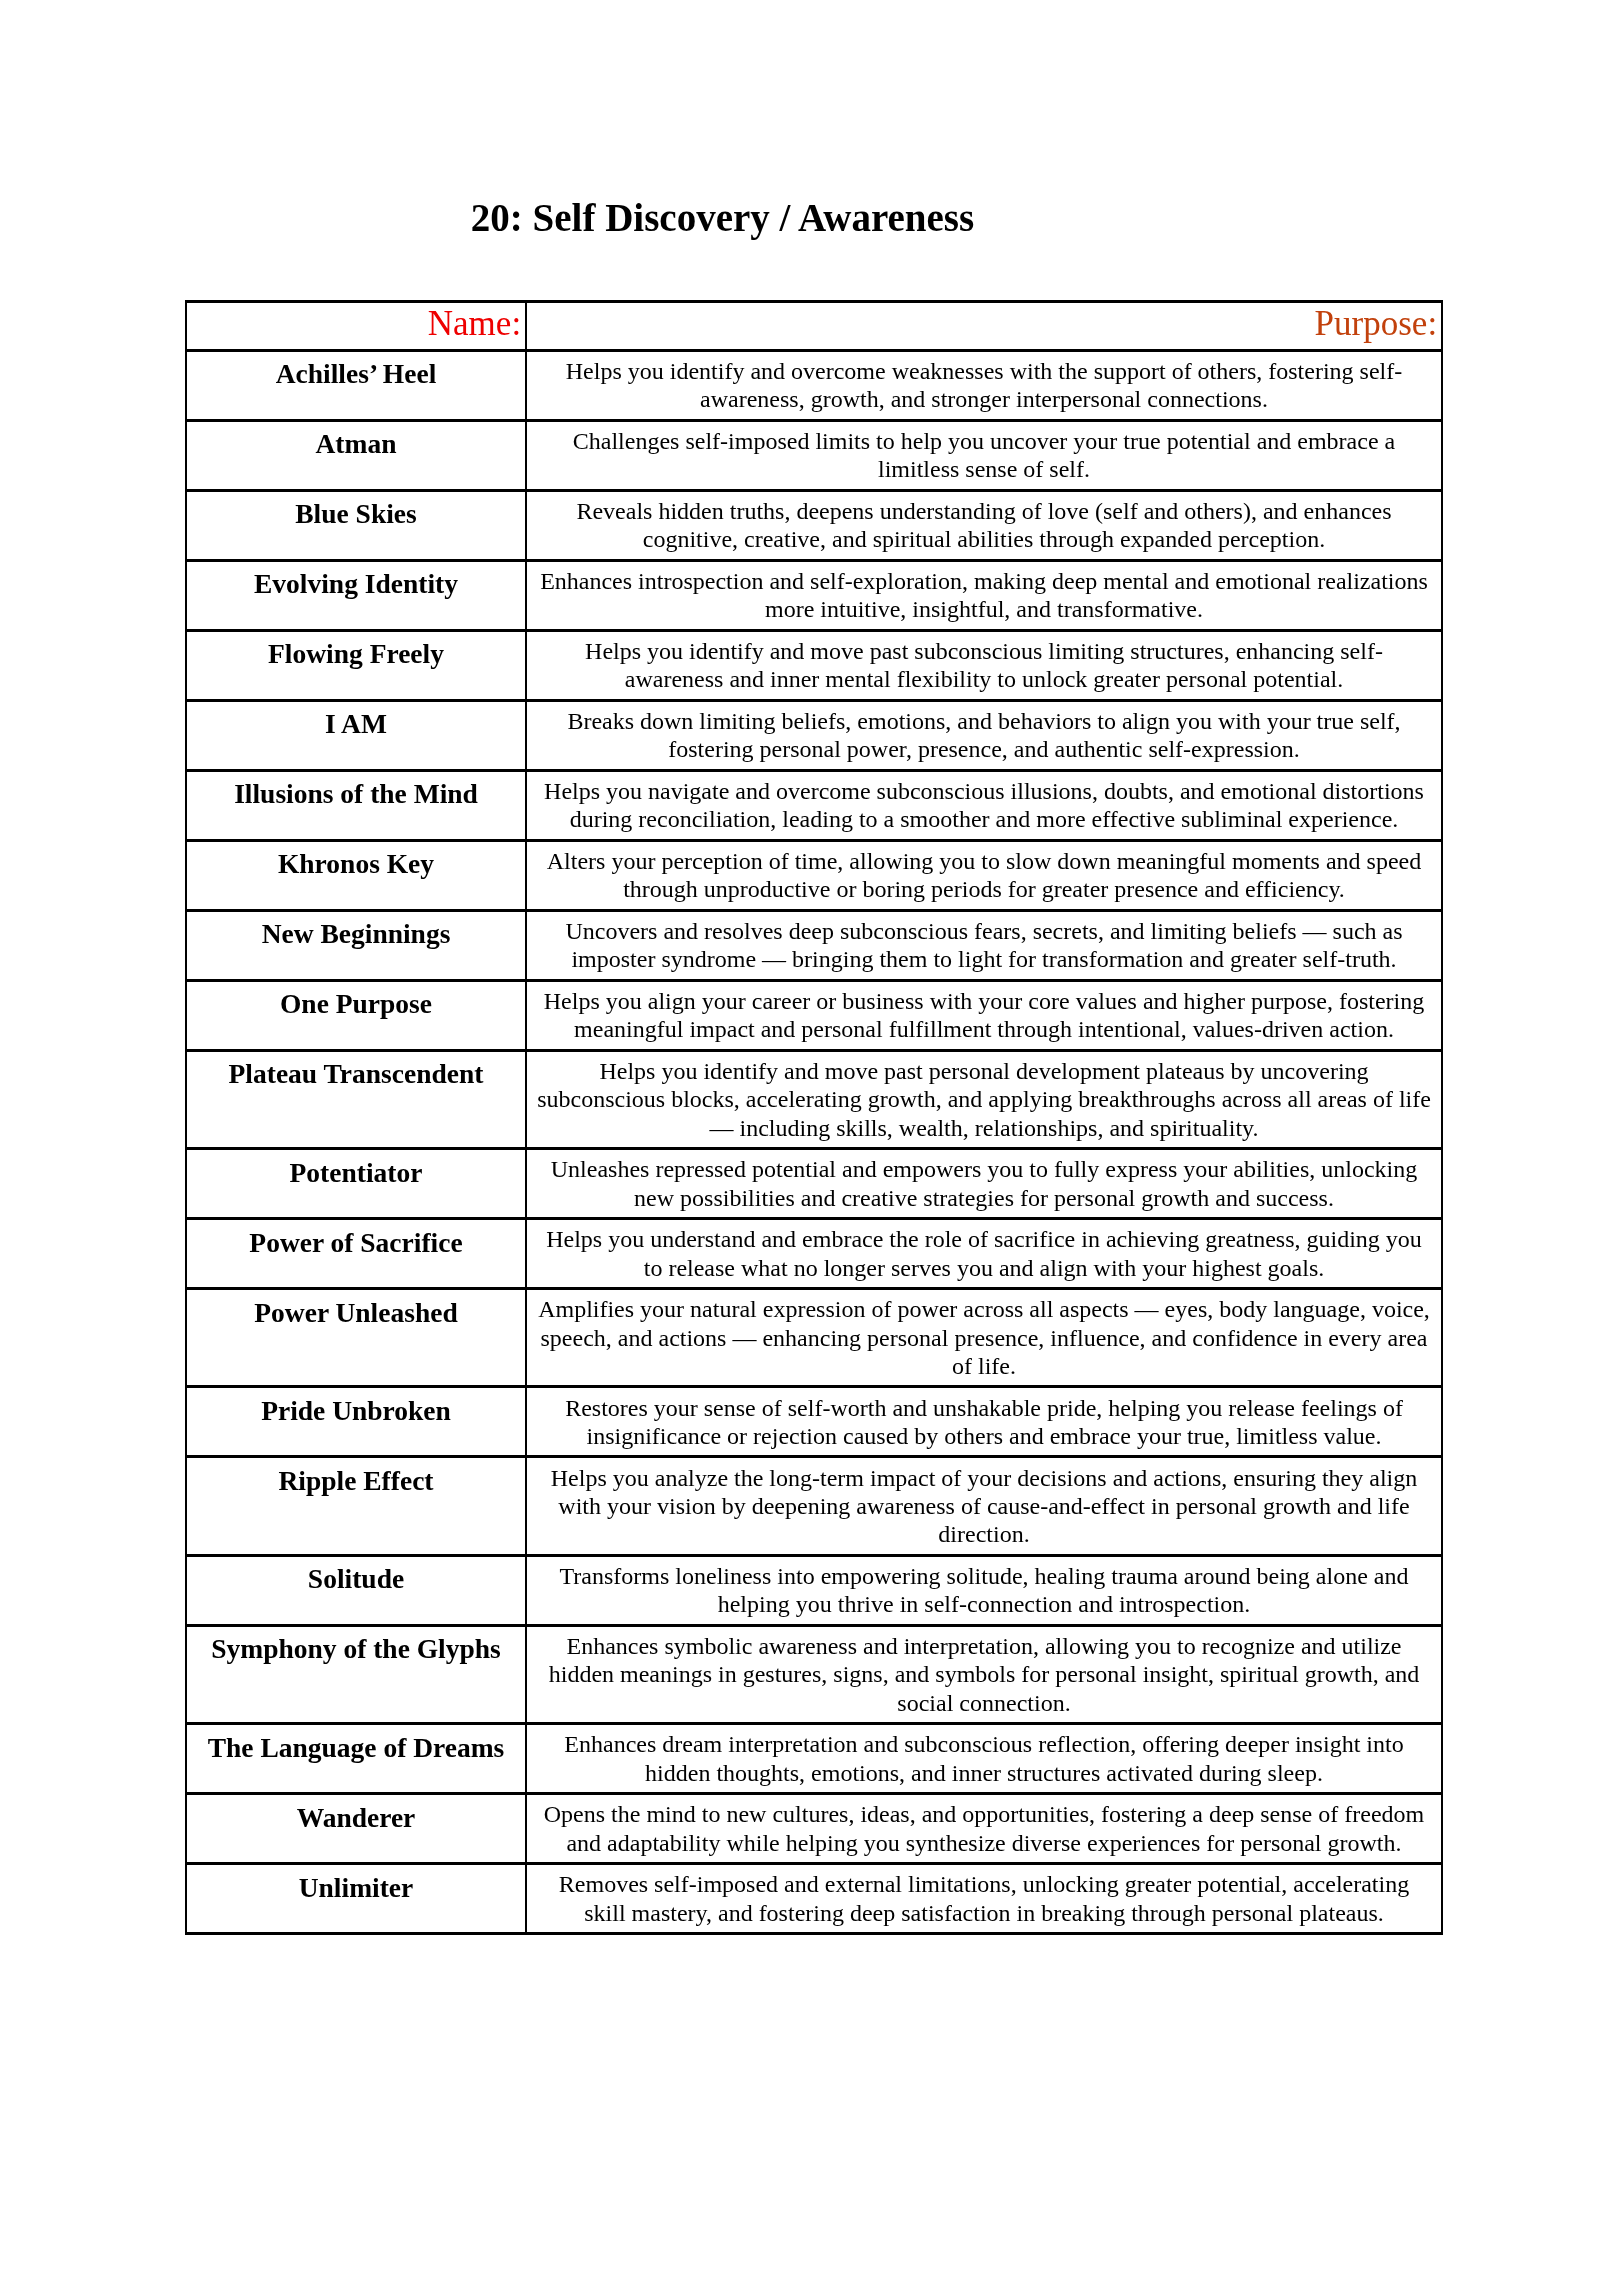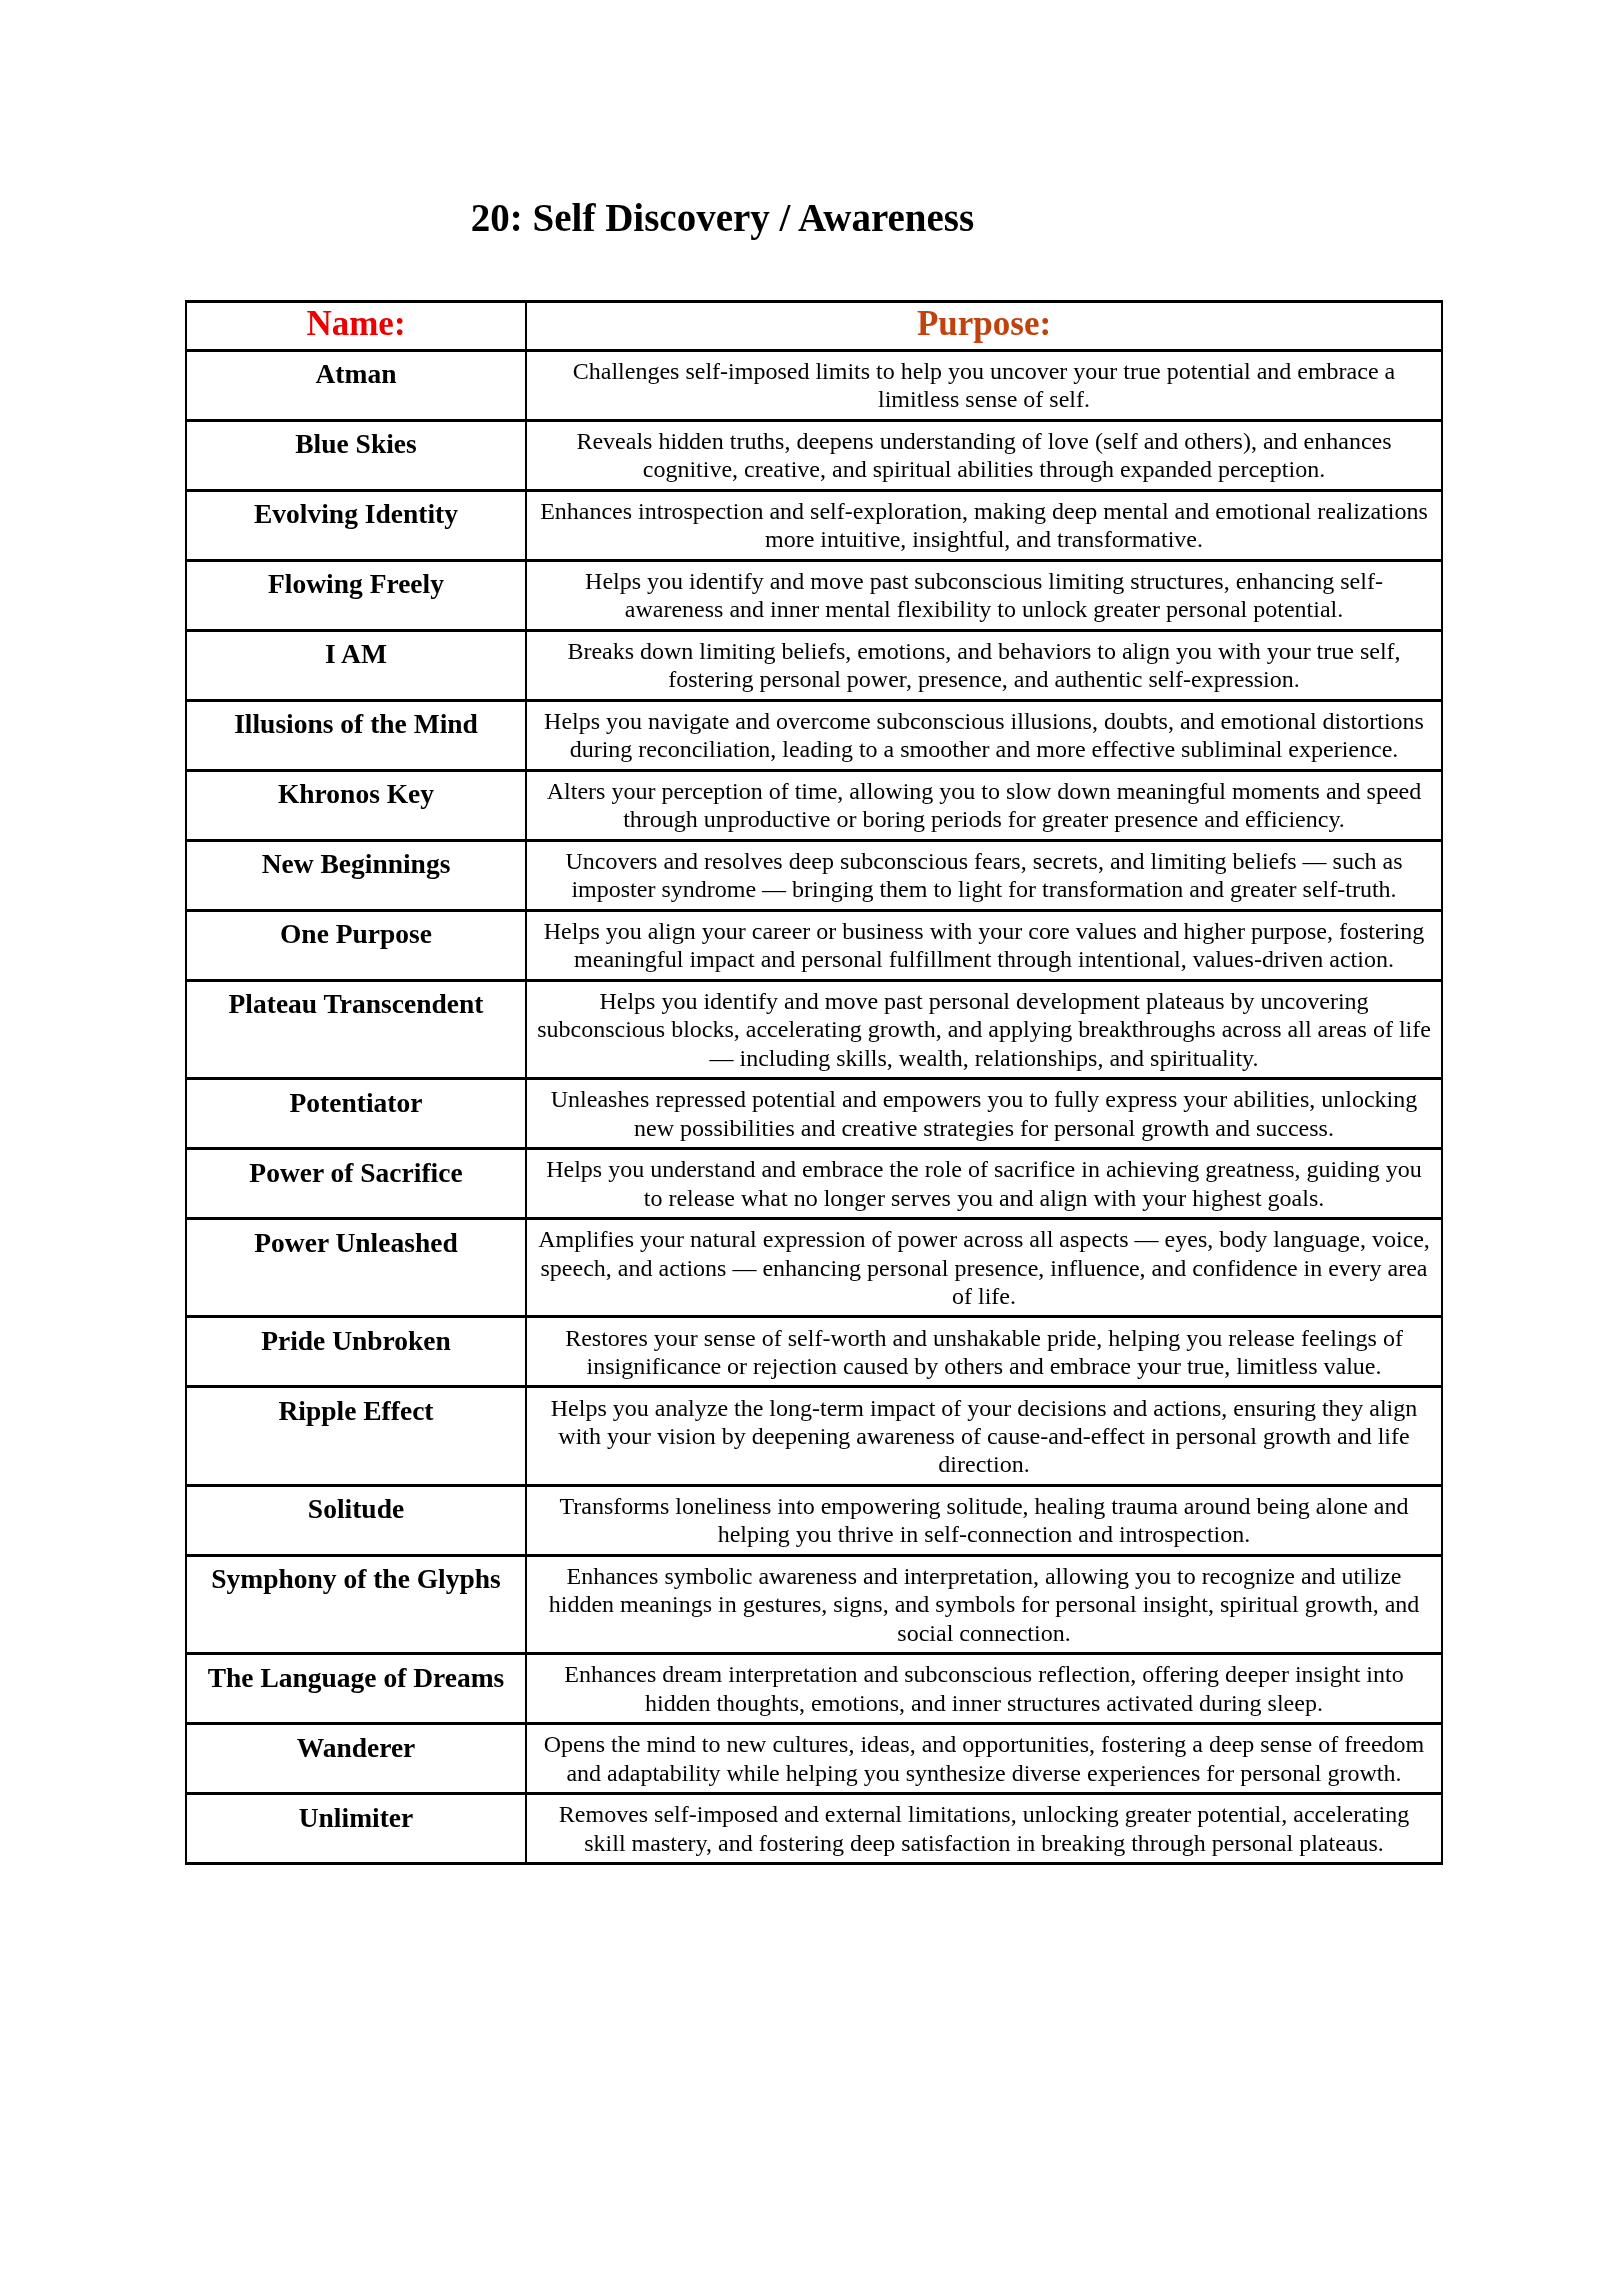--- a/index.html
+++ b/index.html
@@ -35,25 +35,25 @@
   table.doc-table col.name-col    { width: 340px; }
   table.doc-table col.purpose-col { width: 916px; }
   table.doc-table th,
   table.doc-table td {
     border: 2px solid #000000;
     border-top-width: 3.3px;
     border-bottom-width: 3.3px;
     background: #ffffff;
   }
   table.doc-table th {
-    font-weight: bold;
+    font-weight: normal;
     font-size: 35px;
     line-height: 1.05;
     padding: 2.6px 3.9px 6.5px 3.9px;
-    text-align: center;
+    text-align: right;
   }
   td.name-cell {
     font-weight: bold;
     font-size: 27.5px;
     line-height: 1.14;
     text-align: center;
     vertical-align: top;
     padding: 6.5px 6.5px 5.2px 6.5px;
   }
   td.purpose-cell {
@@ -76,20 +76,24 @@
       <col class="name-col">
       <col class="purpose-col">
     </colgroup>
     <thead>
       <tr>
         <th class="header-cell" style="color: rgb(238, 0, 0);">Name:</th>
         <th class="header-cell" style="color: #c2410c;">Purpose:</th>
       </tr>
     </thead>
     <tbody id="rows-body">
+        <tr>
+    <td class="name-cell">Achilles’ Heel</td>
+    <td class="purpose-cell">Helps you identify and overcome weaknesses with the support of others, fostering self-awareness, growth, and stronger interpersonal connections.</td>
+  </tr>
         <tr>
     <td class="name-cell">Atman</td>
     <td class="purpose-cell">Challenges self-imposed limits to help you uncover your true potential and embrace a limitless sense of self.</td>
   </tr>
         <tr>
     <td class="name-cell">Blue Skies</td>
     <td class="purpose-cell">Reveals hidden truths, deepens understanding of love (self and others), and enhances cognitive, creative, and spiritual abilities through expanded perception.</td>
   </tr>
         <tr>
     <td class="name-cell">Evolving Identity</td>

